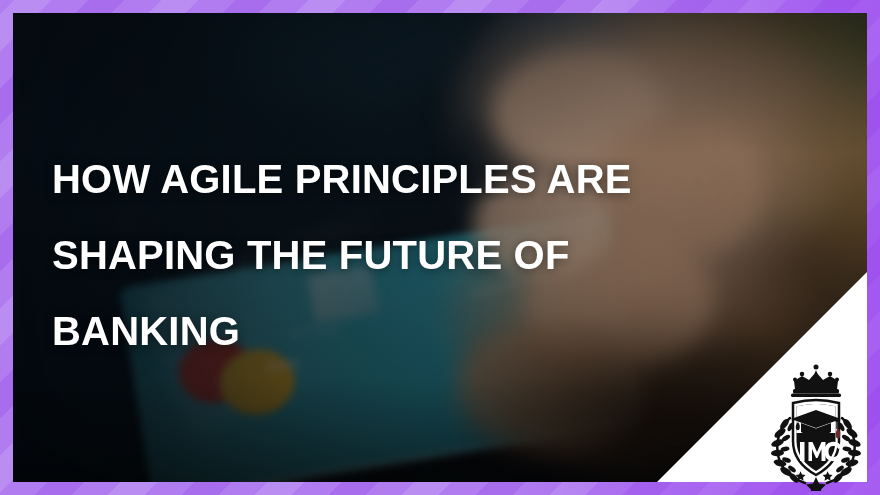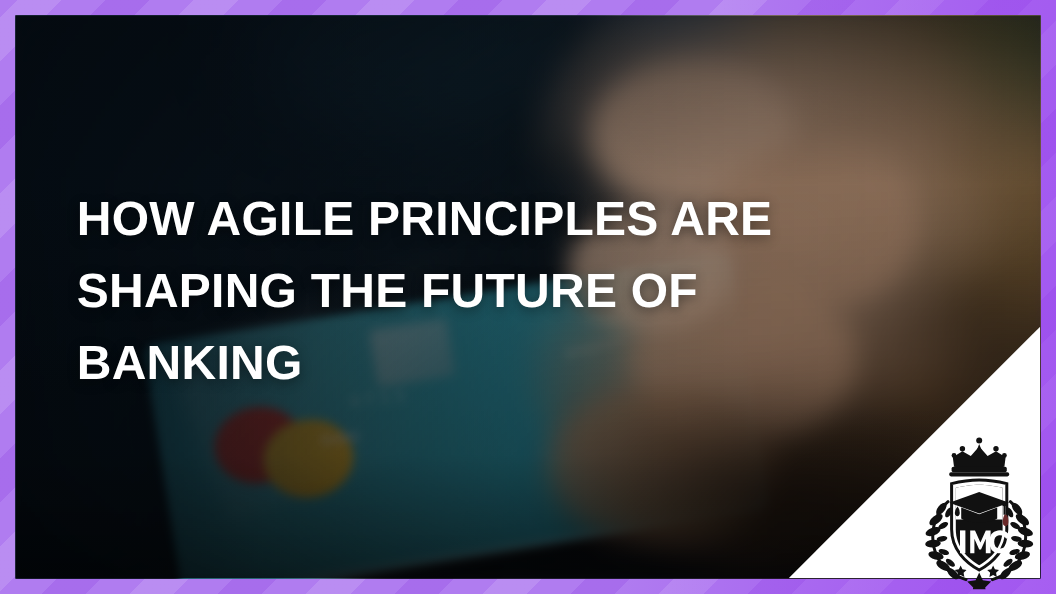--- a/index.html
+++ b/index.html
@@ -181,26 +181,26 @@
     position:absolute; inset:0;
     background: linear-gradient(180deg, rgba(3,8,13,.45) 0%, rgba(3,8,13,.10) 30%, rgba(0,0,0,.28) 78%, rgba(0,0,0,.62) 100%);
   }
 
   
   .headline {
     position: absolute;
     left: 39px;
     top: 128px;
     width: 620px;
-    margin: 12px;
+    margin: 0;
     color: #ffffff;
     font-family: "Liberation Sans", sans-serif;
     font-weight: 700;
     font-size: 40px;
-    line-height: 60px;
+    line-height: 76px;
     letter-spacing: 0.2px;
     text-transform: uppercase;
     text-shadow: 0 2px 10px rgba(0,0,0,.45);
   }
 
   
   .corner-wedge {
     position: absolute;
     right: 0; bottom: 0;
     width: 210px; height: 210px;

